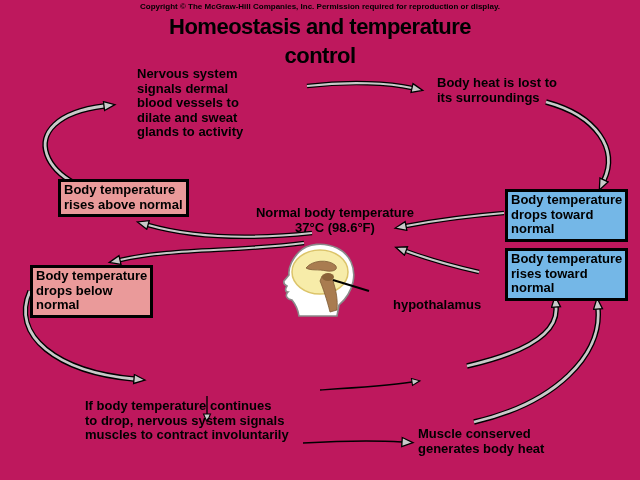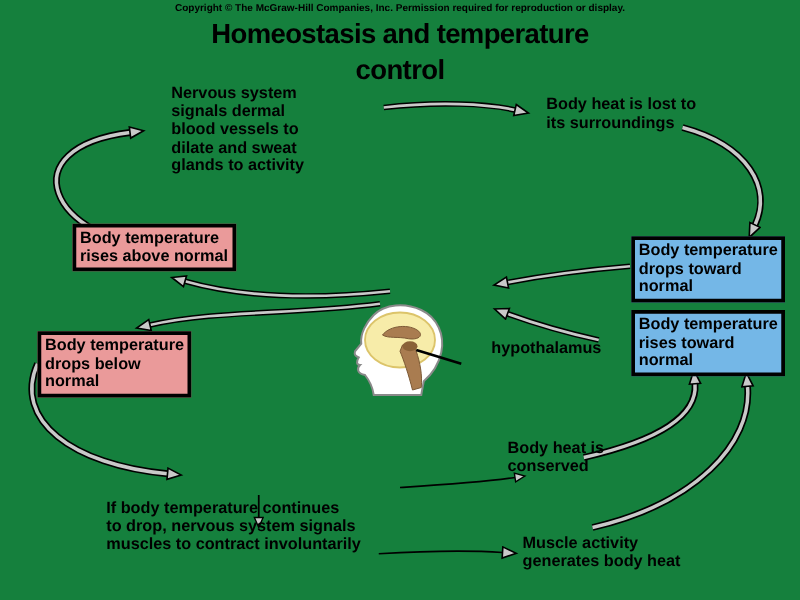--- a/index.html
+++ b/index.html
@@ -1,17 +1,17 @@
 <!DOCTYPE html>
 <html style="--pink-box: #ea9a9a; --blue-box: #74b7e7; --arrow-fill: #c9c9c9; --brain-yellow: #f7eca9; --brain-brown: #a97c50; --outline: #000000;"><head>
 <meta charset="utf-8">
 <style>
   html,body{margin:0;padding:0;background:#fff;}
   .stage{
-    position:relative;width:640px;height:480px;background:#15803d;overflow:hidden;
+    position:relative;width:640px;height:480px;background:#be185d;overflow:hidden;
     font-family:"Liberation Sans",sans-serif;font-weight:bold;color:#000;
   }
   .txt{position:absolute;white-space:pre-line;font-size:13px;line-height:14.5px;}
   .center{text-align:center;}
   .copyright{top:2px;left:0;width:100%;text-align:center;font-size:8px;line-height:9px;}
   .title{top:12px;left:0;width:100%;text-align:center;font-size:22px;line-height:29px;letter-spacing:-0.5px;}
   .box{position:absolute;border:3px solid #000;padding:1px 3px 2px 3px;font-size:13px;line-height:14.5px;white-space:pre-line;}
   .pink{background:var(--pink-box,#ea9a9a);}
   .blue{background:var(--blue-box,#74b7e7);}
   svg.layer{position:absolute;left:0;top:0;width:640px;height:480px;}
@@ -103,33 +103,33 @@
   <div class="txt" style="left:137px;top:67px;">Nervous system
 signals dermal
 blood vessels to
 dilate and sweat
 glands to activity</div>
   <div class="txt" style="left:437px;top:76px;">Body heat is lost to
 its surroundings</div>
 
   <div class="box pink" style="left:58px;top:179px;">Body temperature
 rises above normal</div>
+  <div class="txt center" style="left:245px;top:206px;width:180px;">Normal body temperature
+37°C (98.6°F)</div>
   <div class="box blue" style="left:505px;top:189px;">Body temperature
 drops toward
 normal</div>
   <div class="box blue" style="left:505px;top:248px;">Body temperature
 rises toward
 normal</div>
   <div class="box pink" style="left:30px;top:265px;">Body temperature
 drops below
 normal</div>
 
-  <div class="txt" style="left:372px;top:271px;padding-left:21px;">hypothalamus</div>
+  <div class="txt" style="left:372px;top:298px;padding-left:21px;">hypothalamus</div>
 
-  <div class="txt" style="left:406px;top:351px;">Body heat is
-conserved</div>
   <div class="txt" style="left:85px;top:399px;">If body temperature continues
 to drop, nervous system signals
 muscles to contract involuntarily</div>
-  <div class="txt" style="left:418px;top:427px;">Muscle activity
+  <div class="txt" style="left:418px;top:427px;">Muscle conserved
 generates body heat</div>
 
 </div>
 
 </body></html>

